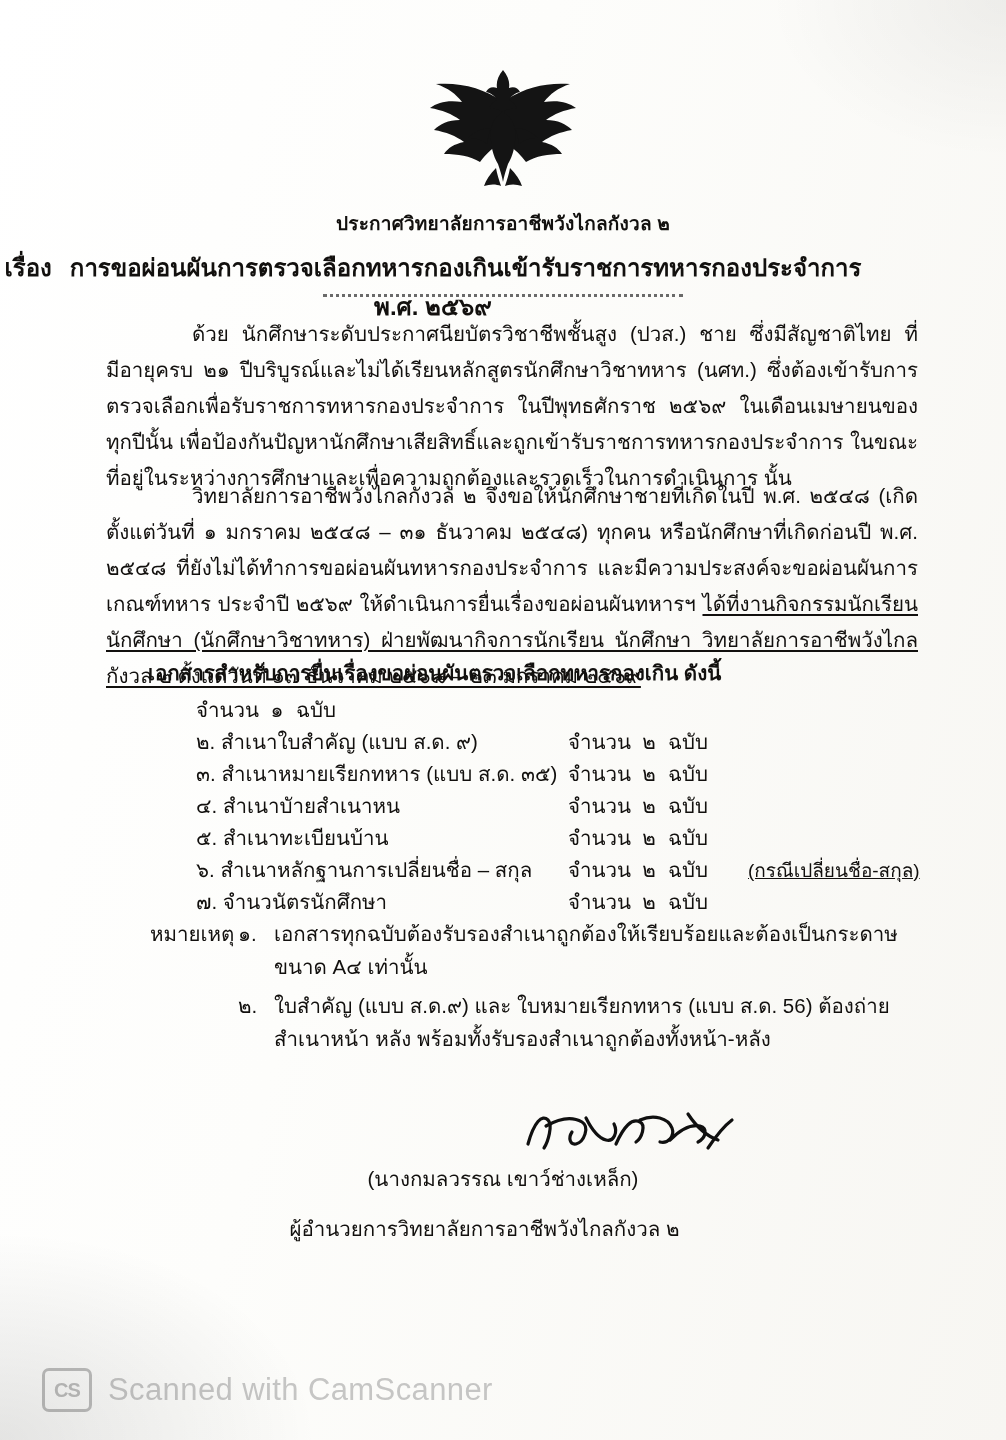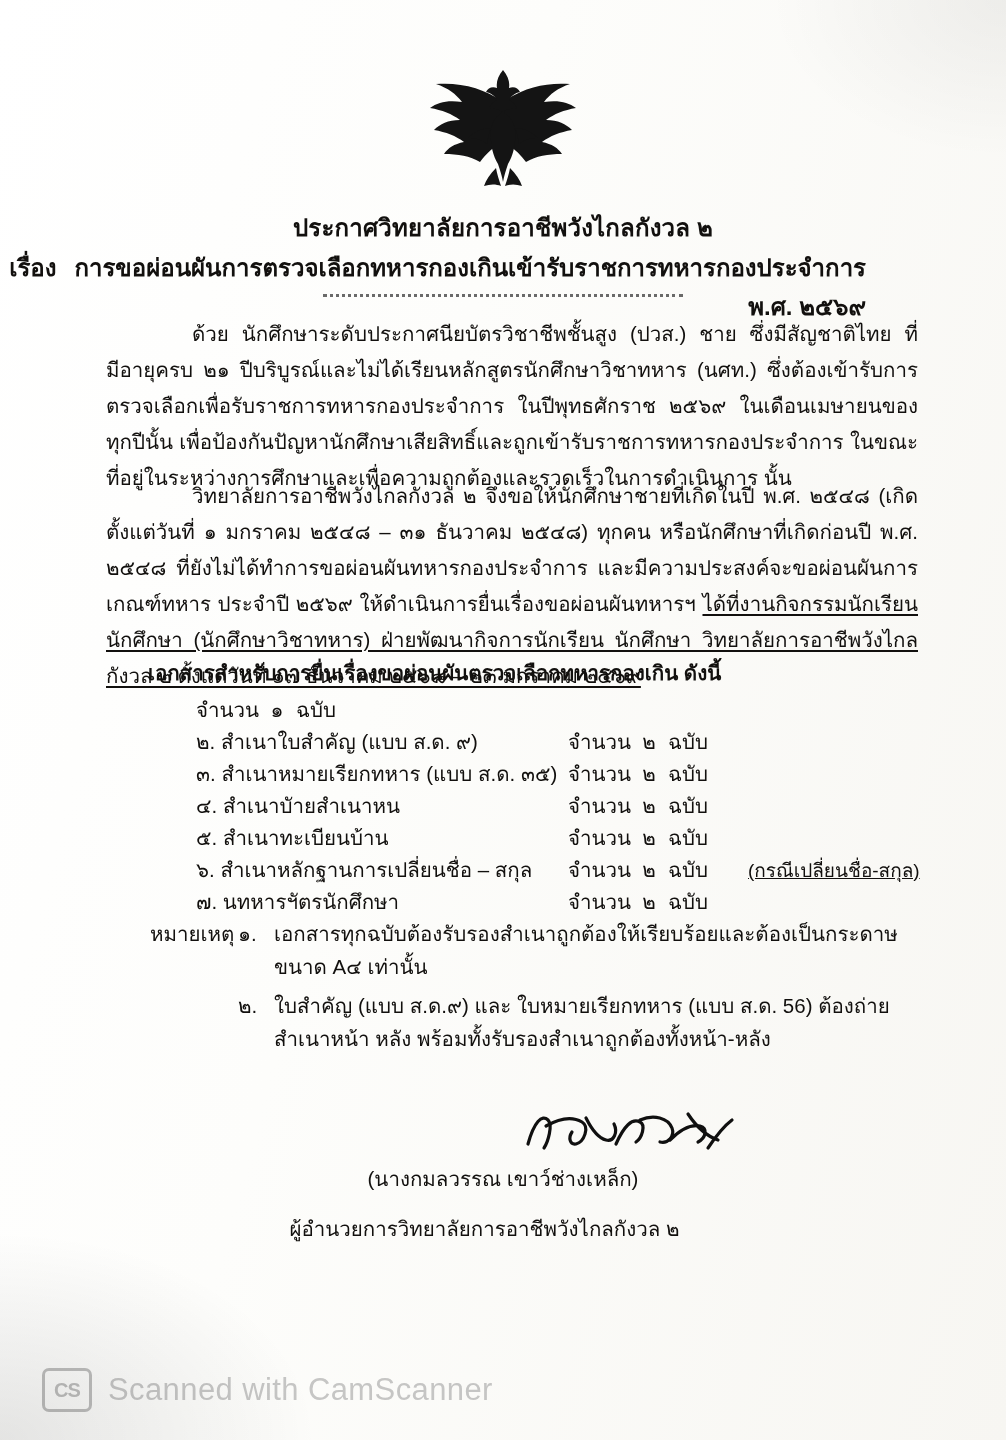--- a/index.html
+++ b/index.html
@@ -60,30 +60,30 @@
   }
   .emblem svg { display: block; width: 100%; height: 100%; }
 
   
   .doc-title {
     position: absolute;
     top: 208px;
     left: 0;
     width: 1006px;
     text-align: center;
-    font-size: 24px;
+    font-size: 19px;
     font-weight: bold;
     letter-spacing: .2px;
   }
   .doc-subject {
     position: absolute;
     top: 248px;
     left: 0;
     width: 866px;
-    text-align: right;
+    text-align: center;
     font-size: 24px;
     font-weight: bold;
   }
   .doc-subject .label {
     display: inline-block;
     margin-right: 18px;
   }
   .rule-dots {
     position: absolute;
     top: 292px;
@@ -310,21 +310,21 @@
         <span class="note"></span>
       </div>
       <div class="doc-row">
         <span class="no-name"><span>๖.</span> <span>สำเนาหลักฐานการเปลี่ยนชื่อ – สกุล</span></span>
         <span class="qty-label">จำนวน</span>
         <span class="qty-num">๒</span>
         <span class="unit">ฉบับ</span>
         <span class="note">(กรณีเปลี่ยนชื่อ-สกุล)</span>
       </div>
       <div class="doc-row">
-        <span class="no-name"><span>๗.</span> <span>นทหารฯัตรนักศึกษา</span></span>
+        <span class="no-name"><span>๗.</span> <span>จำนวนัตรนักศึกษา</span></span>
         <span class="qty-label">จำนวน</span>
         <span class="qty-num">๒</span>
         <span class="unit">ฉบับ</span>
         <span class="note"></span>
       </div>
     </div>
 
     <div class="remarks">
       <div class="remark-row">
         <span class="remark-label">หมายเหตุ</span>

